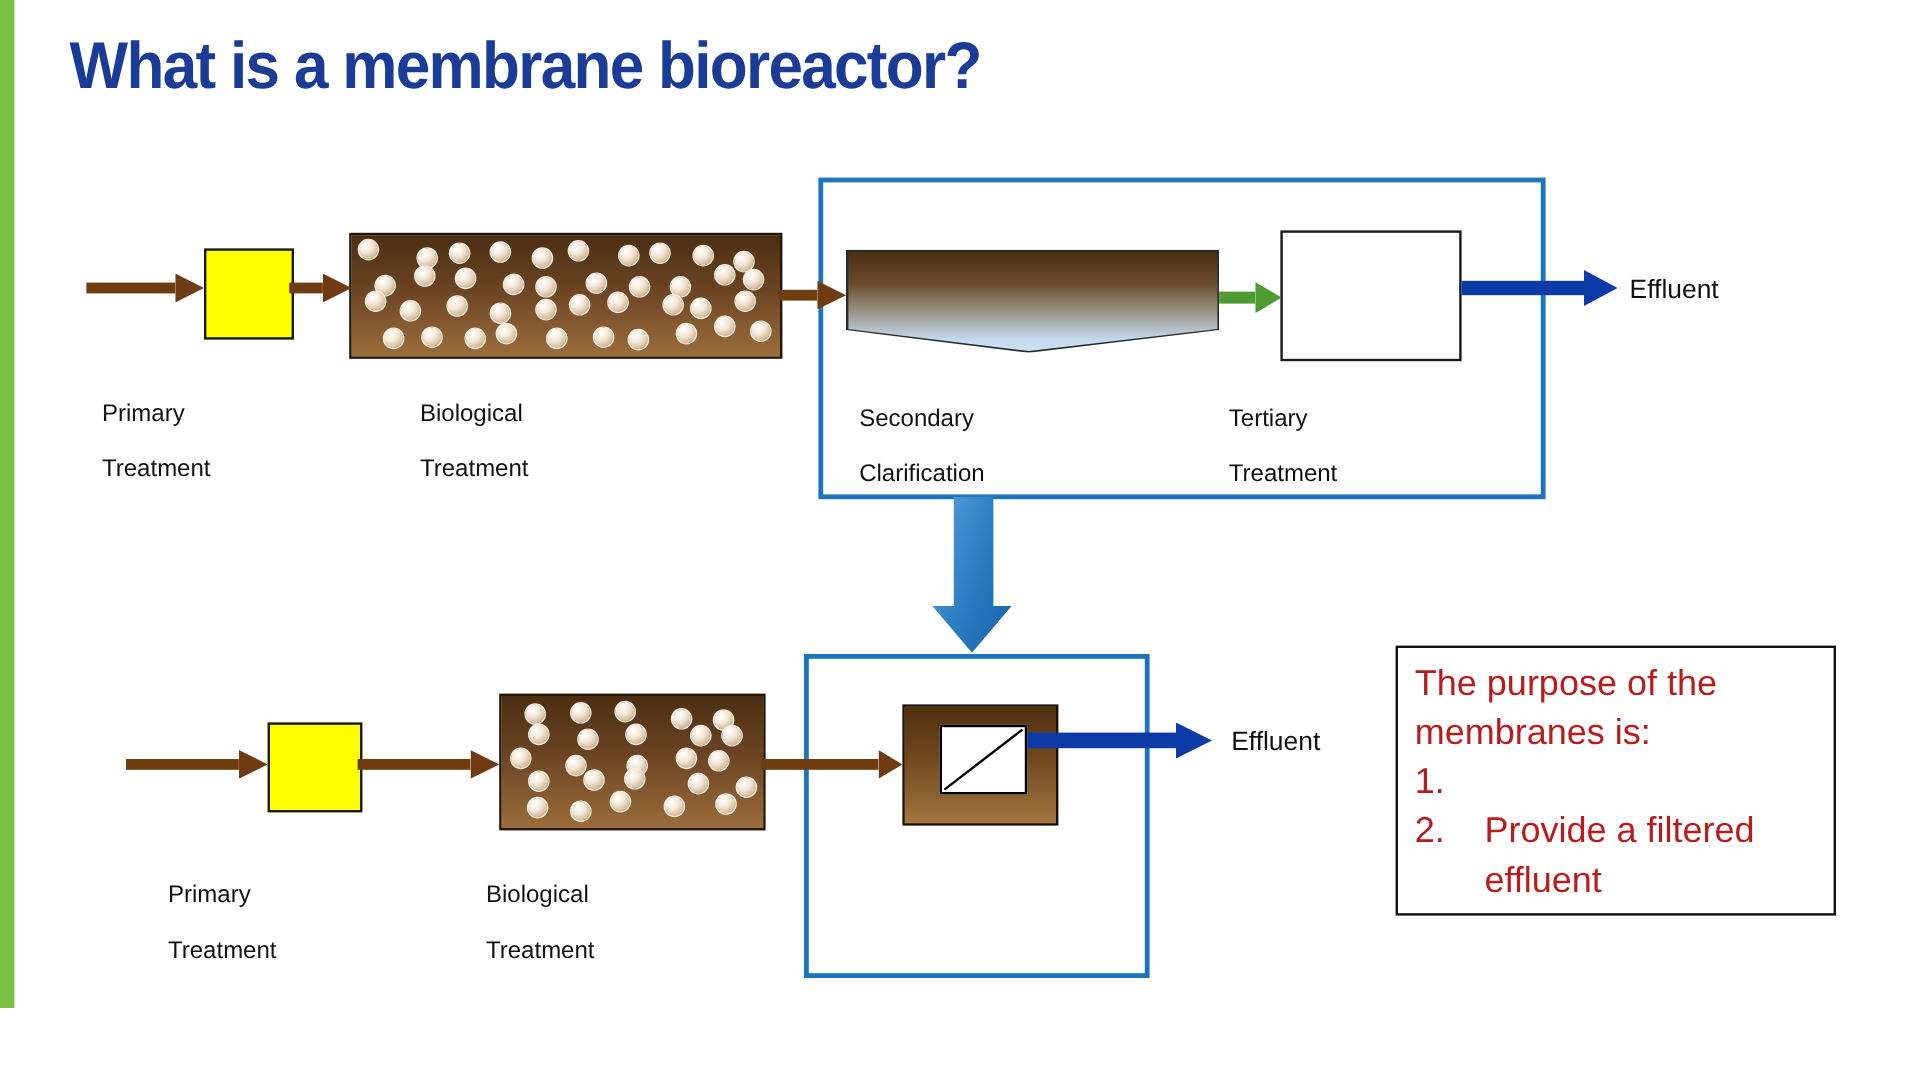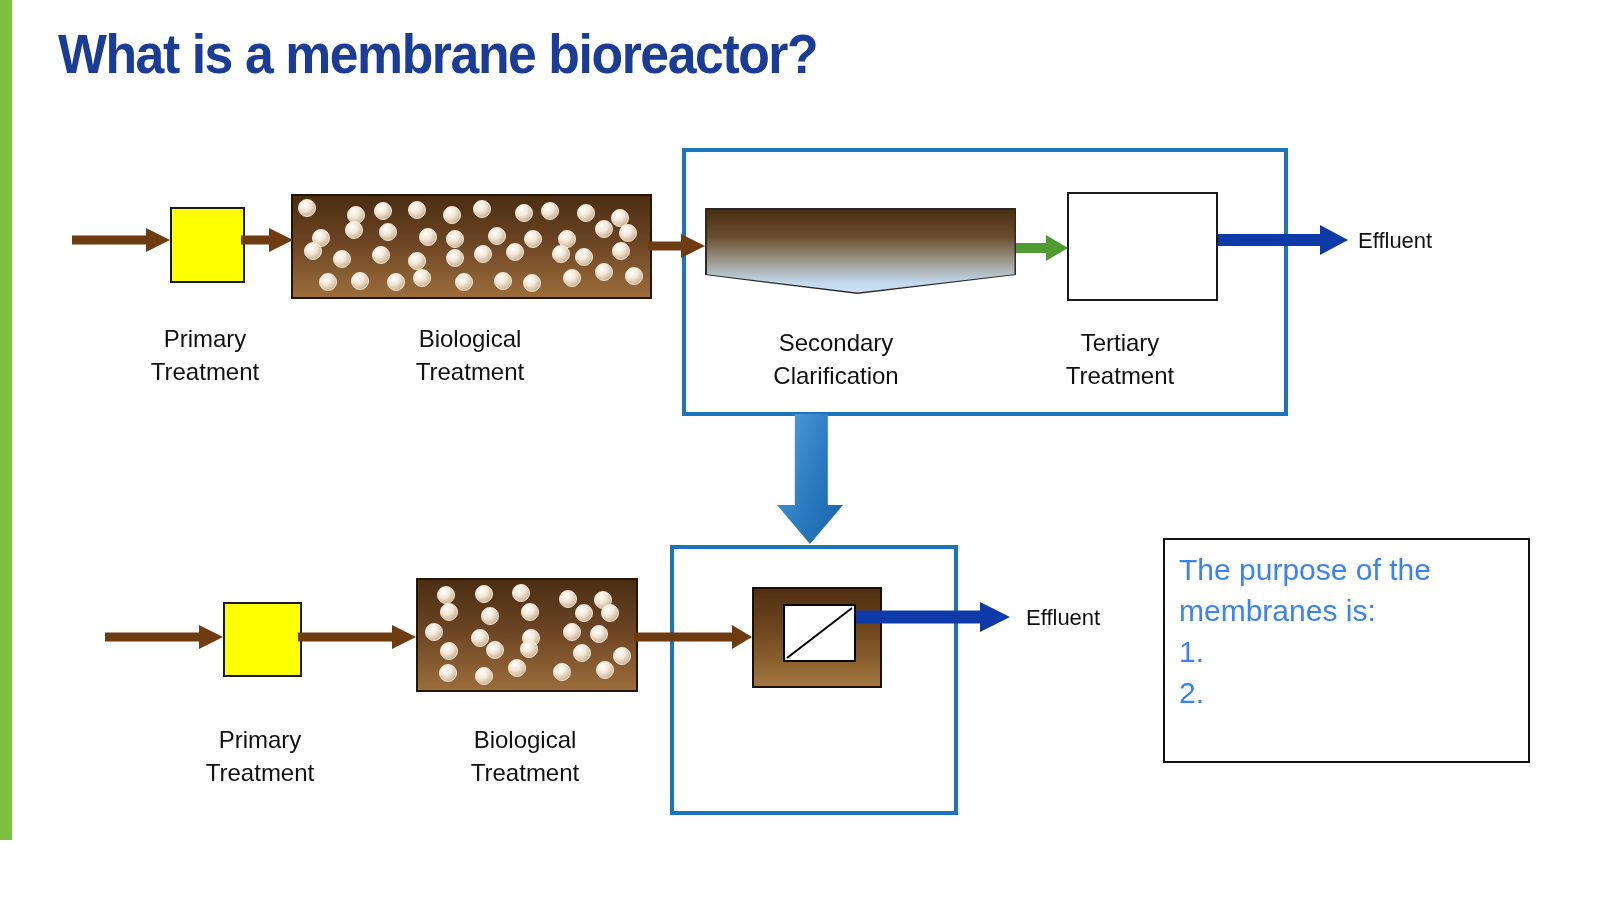--- a/index.html
+++ b/index.html
@@ -47,27 +47,27 @@
               background:linear-gradient(110deg,#57a0dc 0%,#2a7ac0 55%,#1762a8 100%);
               clip-path:polygon(27% 0,77% 0,77% 70%,100% 70%,50% 100%,0 70%,27% 70%);}
 
   
   .mosbox{position:absolute;border:2px solid #1a0f05;z-index:5;
           background:linear-gradient(180deg,#502f10 0%,#71481f 45%,#a3763f 100%);}
   .mos-membrane{position:absolute;background:#ffffff;border:2px solid #000;z-index:7;}
   .mos-membrane svg{display:block;}
 
   
-  .stage-label{position:absolute;width:240px;text-align:center;font-size:24px;line-height:33px;
+  .stage-label{position:absolute;width:240px;text-align:left;font-size:20px;line-height:46px;
                color:#111;white-space:pre-line;z-index:4;}
   .effluent-label{position:absolute;font-size:22px;line-height:30px;color:#111;z-index:6;}
 
   
   .purpose{position:absolute;border:2px solid #111;background:#fff;z-index:4;
-           padding:9px 14px;font-size:30px;line-height:41px;color:#3b82f6;box-sizing:border-box;}
+           padding:9px 14px;font-size:30px;line-height:41px;color:#b91c1c;box-sizing:border-box;}
   .purpose .intro{margin:0;}
   .p-item{display:flex;}
   .p-num{width:58px;flex:0 0 58px;}
   .p-text{flex:1;}
 </style>
 </head>
 <body>
 
 <div id="stage">
 
@@ -153,21 +153,21 @@
     <span class="head"></span>
   </div>
   <div class="effluent-label" style="left:1358px;top:226px;">Effluent</div>
 
   <div class="stage-label" style="left:85px;top:322px;">Primary
 Treatment</div>
   <div class="stage-label" style="left:350px;top:322px;">Biological
 Treatment</div>
   <div class="stage-label" style="left:716px;top:326px;">Secondary
 Clarification</div>
-  <div class="stage-label" style="left:1000px;top:326px;">Tertiary
+  <div class="stage-label" style="left:1024px;top:326px;">Tertiary
 Treatment</div>
 
   <div class="down-arrow" style="left:777px;top:414px;width:66px;height:130px;"></div>
 
   <div class="harrow" style="left:105px;top:622px;width:118px;height:30px;--col:var(--c-brown);--sh:9px;--hw:24px;--hh:24px;">
     <span class="shaft"></span>
     <span class="head"></span>
   </div>
 
   <div class="ybox" style="left:223px;top:602px;width:75px;height:71px;"></div>
@@ -230,16 +230,17 @@
   <div class="stage-label" style="left:405px;top:723px;">Biological
 Treatment</div>
 
   <div class="purpose" style="left:1163px;top:538px;width:367px;height:225px;">
     <p class="intro">The purpose of the membranes is:</p>
     <div class="p-item">
       <span class="p-num">1.</span>
     </div>
     <div class="p-item">
       <span class="p-num">2.</span>
+      <span class="p-text">Provide a filtered effluent</span>
     </div>
   </div>
 
 </div>
 
 </body></html>

